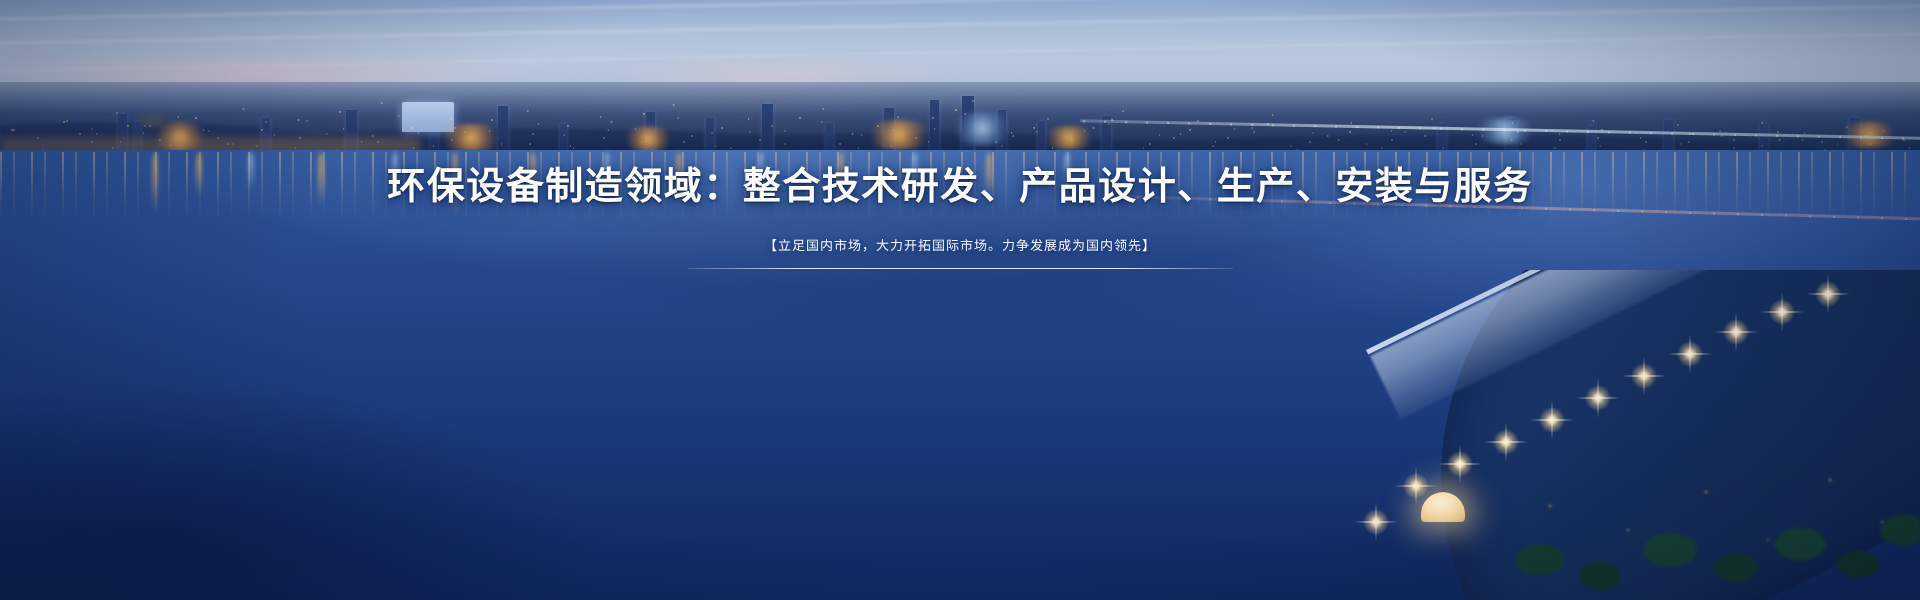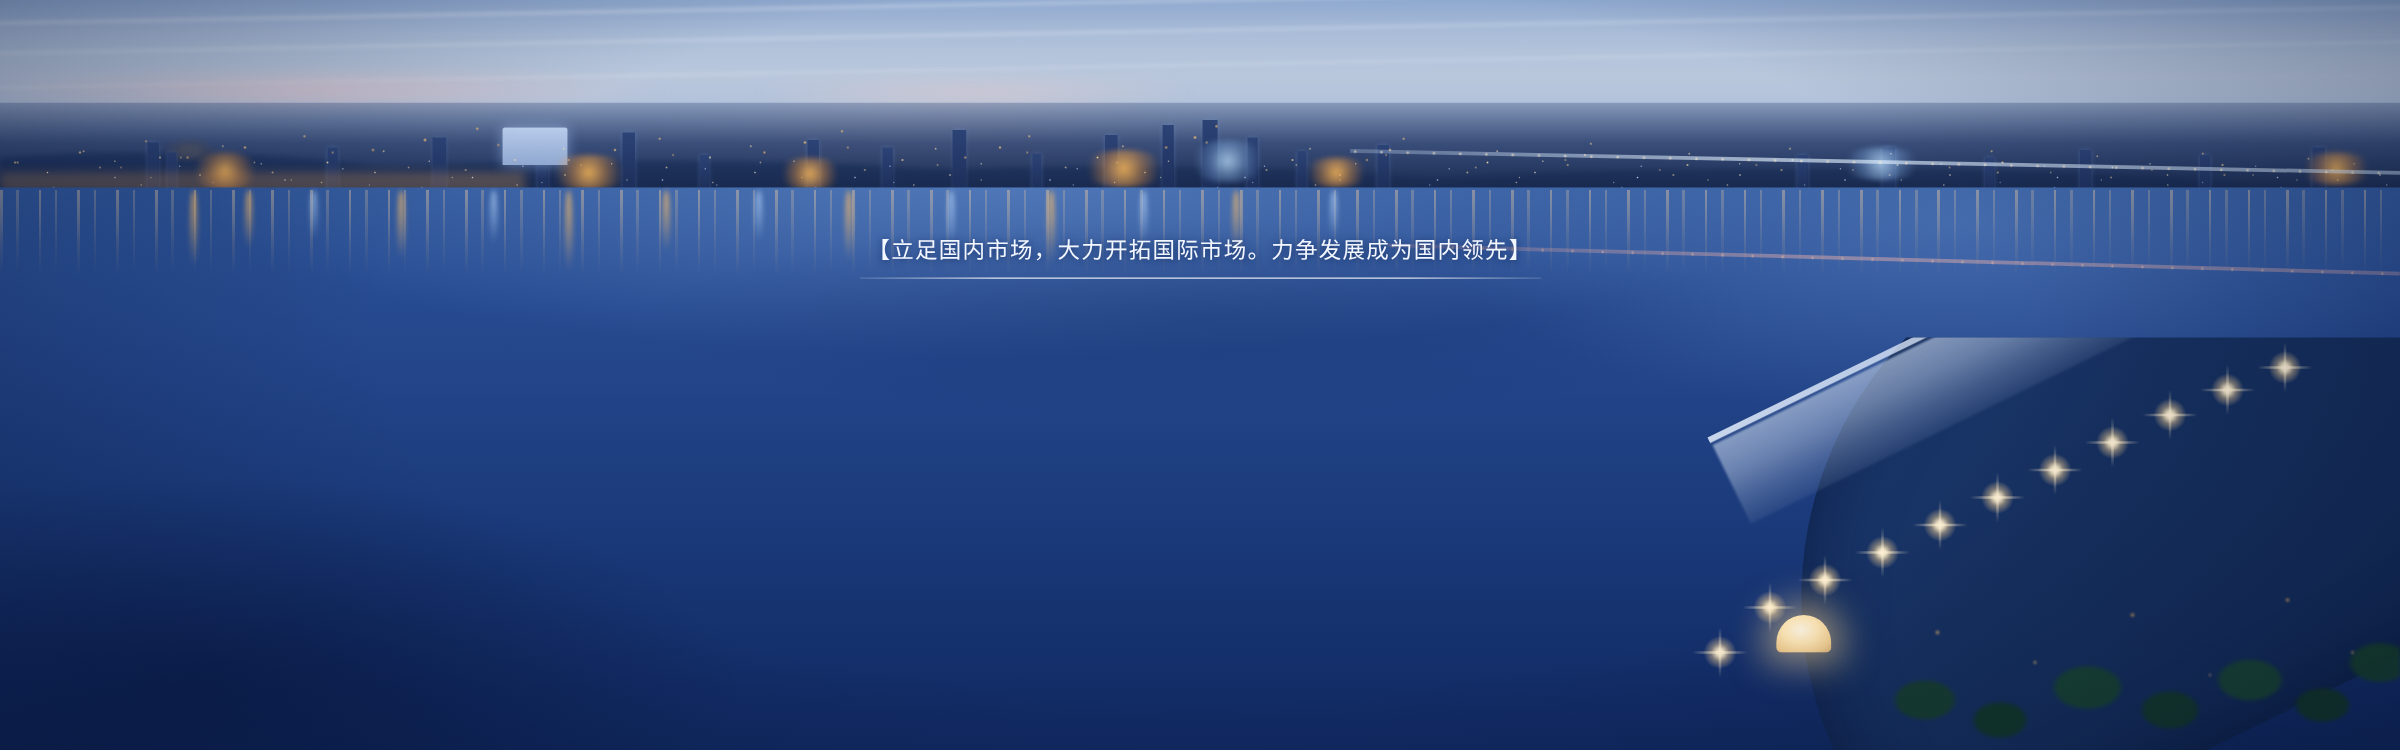--- a/index.html
+++ b/index.html
@@ -446,21 +446,21 @@
     color: #ffffff;
     letter-spacing: 1.5px;
     text-shadow:
       0 2px 10px rgba(10,30,80,.85),
       0 0 26px rgba(20,50,120,.6),
       0 1px 2px rgba(0,0,0,.5);
     white-space: nowrap;
   }
   .subline {
     margin: 24px 0 0 0;
-    font-size: 18px;
+    font-size: 13px;
     line-height: 26px;
     color: #f2f6ff;
     letter-spacing: 1px;
     text-shadow: 0 1px 6px rgba(10,30,80,.7);
     white-space: nowrap;
   }
   .rule {
     width: 545px;
     height: 1px;
     margin: 9px auto 0 auto;
@@ -584,17 +584,18 @@
 
     <div class="dome"></div>
     <div class="trees"></div>
     <div class="shore-warm-lights"></div>
   </div>
 
   <div class="vignette"></div>
   <div class="text-scrim"></div>
 
   <div class="copy">
+    <h1 class="headline">环保设备制造领域：整合技术研发、产品设计、生产、安装与服务</h1>
     <p class="subline">【立足国内市场，大力开拓国际市场。力争发展成为国内领先】</p>
     <div class="rule"></div>
   </div>
 
 </div>
 
 </body></html>

